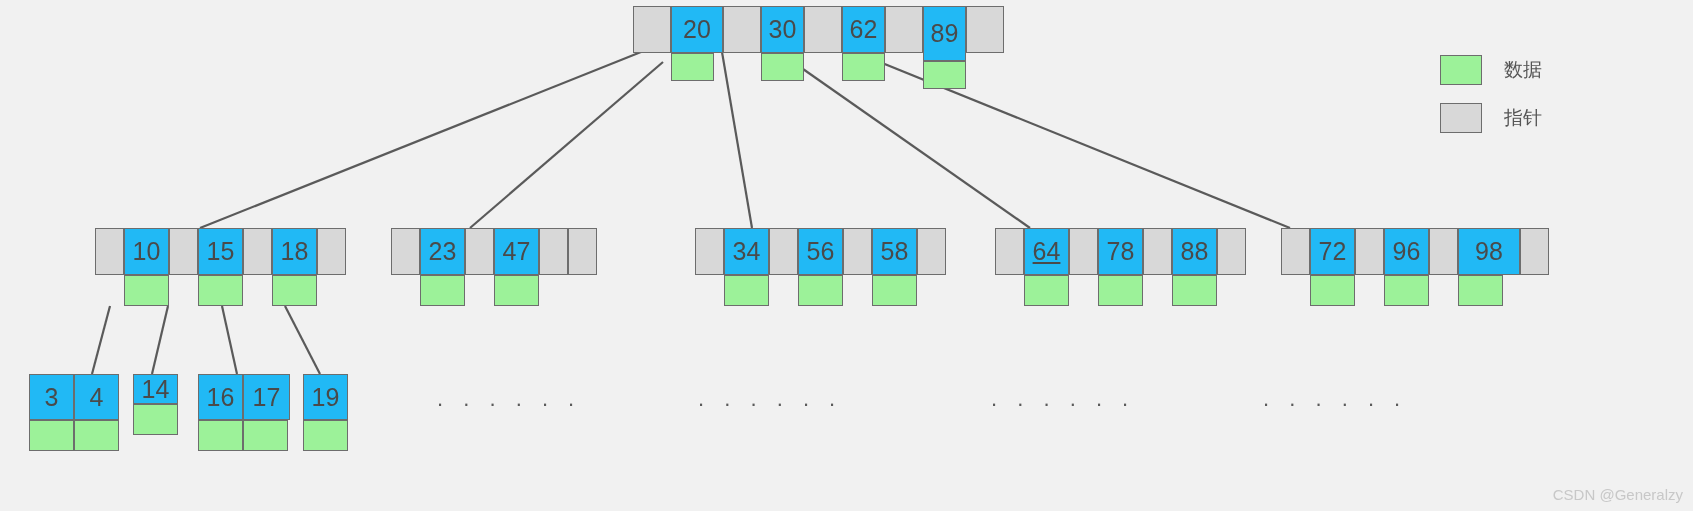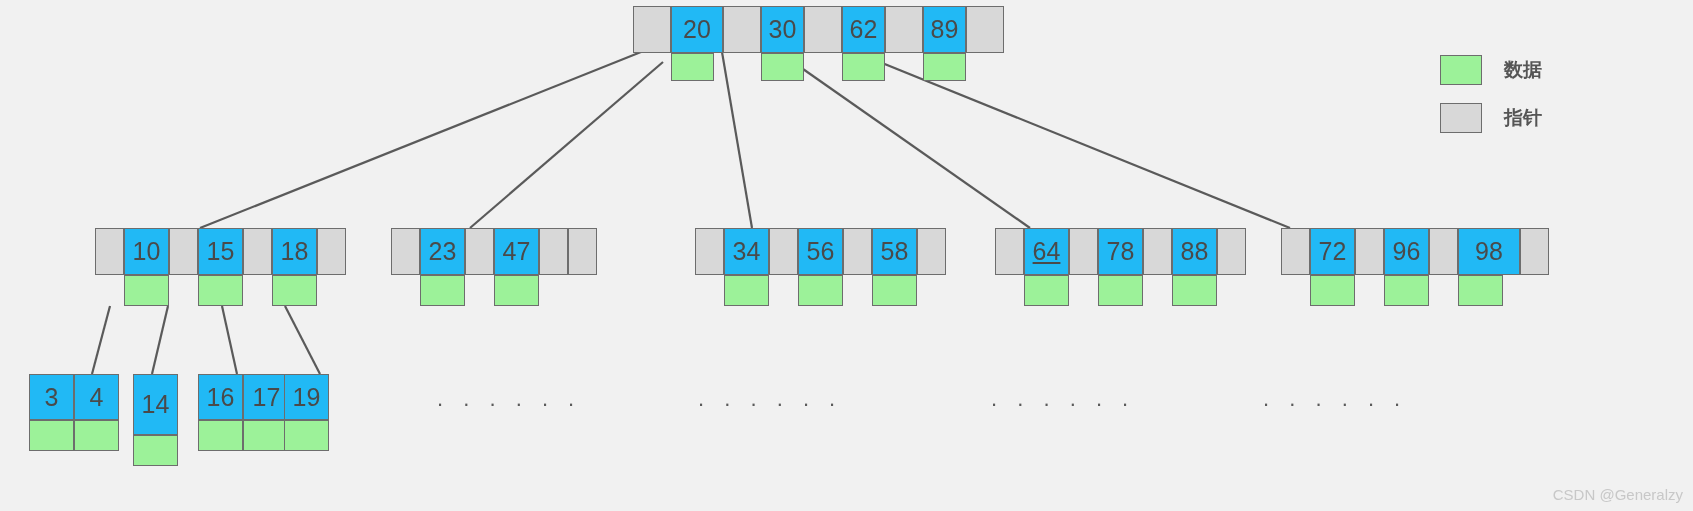--- a/index.html
+++ b/index.html
@@ -65,21 +65,20 @@
   .dots {
     position: absolute;
     font-size: 22px;
     letter-spacing: 7px;
     color: #5a5a5a;
     white-space: nowrap;
     line-height: 1;
   }
   #legend {
     position: absolute;
-    font-weight: bold;
   }
   .legend-row {
     display: flex;
     align-items: center;
     margin-bottom: 18px;
   }
   .legend-swatch {
     width: 42px;
     height: 30px;
     box-sizing: border-box;
@@ -148,21 +147,21 @@
         </div>
         <div class="col">
           <div class="cell key" style="width: 43px; height: 47px;">62</div>
           <div class="cell data" style="width: 43px; height: 28px;"></div>
         </div>
         <div class="col">
           <div class="cell ptr" style="width: 38px; height: 47px;"></div>
           <div class="cell blank" style="width: 38px; height: 28px;"></div>
         </div>
         <div class="col">
-          <div class="cell key" style="width: 43px; height: 47px;">89</div>
+          <div class="cell key" style="width: 43px; height: 55px;">89</div>
           <div class="cell data" style="width: 43px; height: 28px;"></div>
         </div>
         <div class="col">
           <div class="cell ptr" style="width: 38px; height: 47px;"></div>
           <div class="cell blank" style="width: 38px; height: 28px;"></div>
         </div>
       </div>
       <div class="node internal" style="left: 95px; top: 228px;">
         <div class="col">
           <div class="cell ptr" style="width: 29px; height: 47px;"></div>
@@ -314,35 +313,35 @@
           <div class="cell key" style="width: 45px; height: 46px;">3</div>
           <div class="cell data" style="width: 45px; height: 31px;"></div>
         </div>
         <div class="col">
           <div class="cell key" style="width: 45px; height: 46px;">4</div>
           <div class="cell data" style="width: 45px; height: 31px;"></div>
         </div>
       </div>
       <div class="node leaf" style="left: 133px; top: 374px;">
         <div class="col">
-          <div class="cell key" style="width: 45px; height: 61px;">14</div>
+          <div class="cell key" style="width: 45px; height: 30px;">14</div>
           <div class="cell data" style="width: 45px; height: 31px;"></div>
         </div>
       </div>
       <div class="node leaf" style="left: 198px; top: 374px;">
         <div class="col">
           <div class="cell key" style="width: 45px; height: 46px;">16</div>
           <div class="cell data" style="width: 45px; height: 31px;"></div>
         </div>
         <div class="col">
           <div class="cell key" style="width: 47px; height: 46px;">17</div>
           <div class="cell data" style="width: 45px; height: 31px;"></div>
         </div>
       </div>
-      <div class="node leaf" style="left: 284px; top: 374px; text-align: right;">
+      <div class="node leaf" style="left: 303px; top: 374px; text-align: right;">
         <div class="col">
           <div class="cell key" style="width: 45px; height: 46px;">19</div>
           <div class="cell data" style="width: 45px; height: 31px;"></div>
         </div>
       </div>
       <div class="dots" style="left: 437px; top: 388px;">. . . . . .</div>
       <div class="dots" style="left: 698px; top: 388px;">. . . . . .</div>
       <div class="dots" style="left: 991px; top: 388px;">. . . . . .</div>
       <div class="dots" style="left: 1263px; top: 388px;">. . . . . .</div>
     </div>

